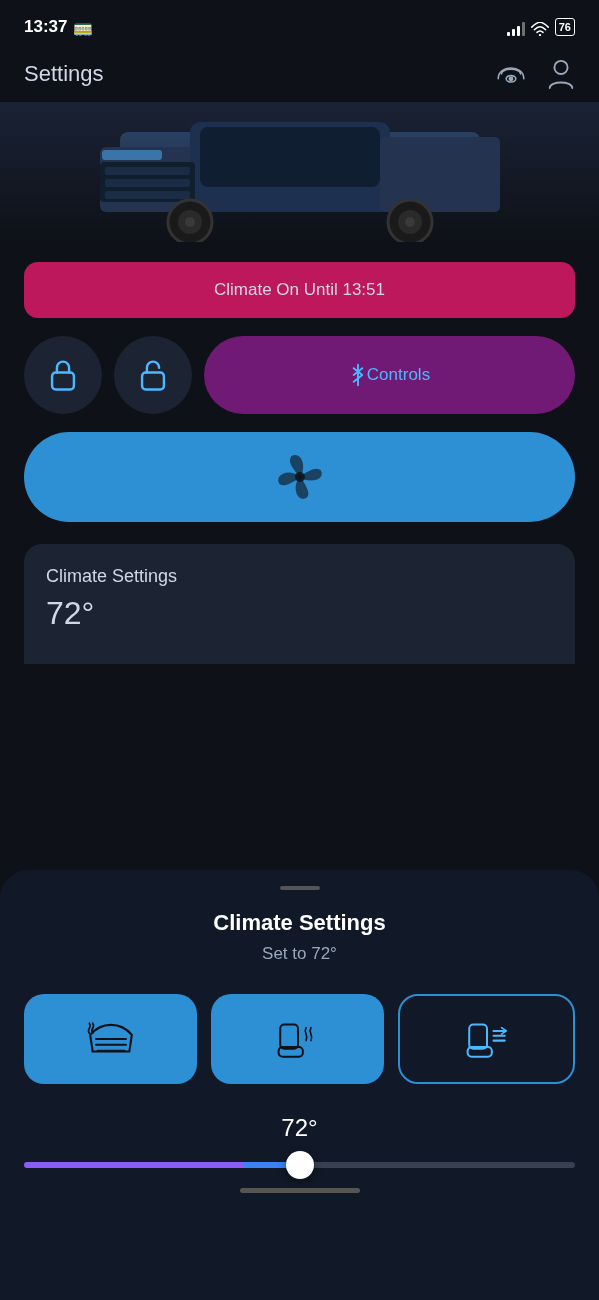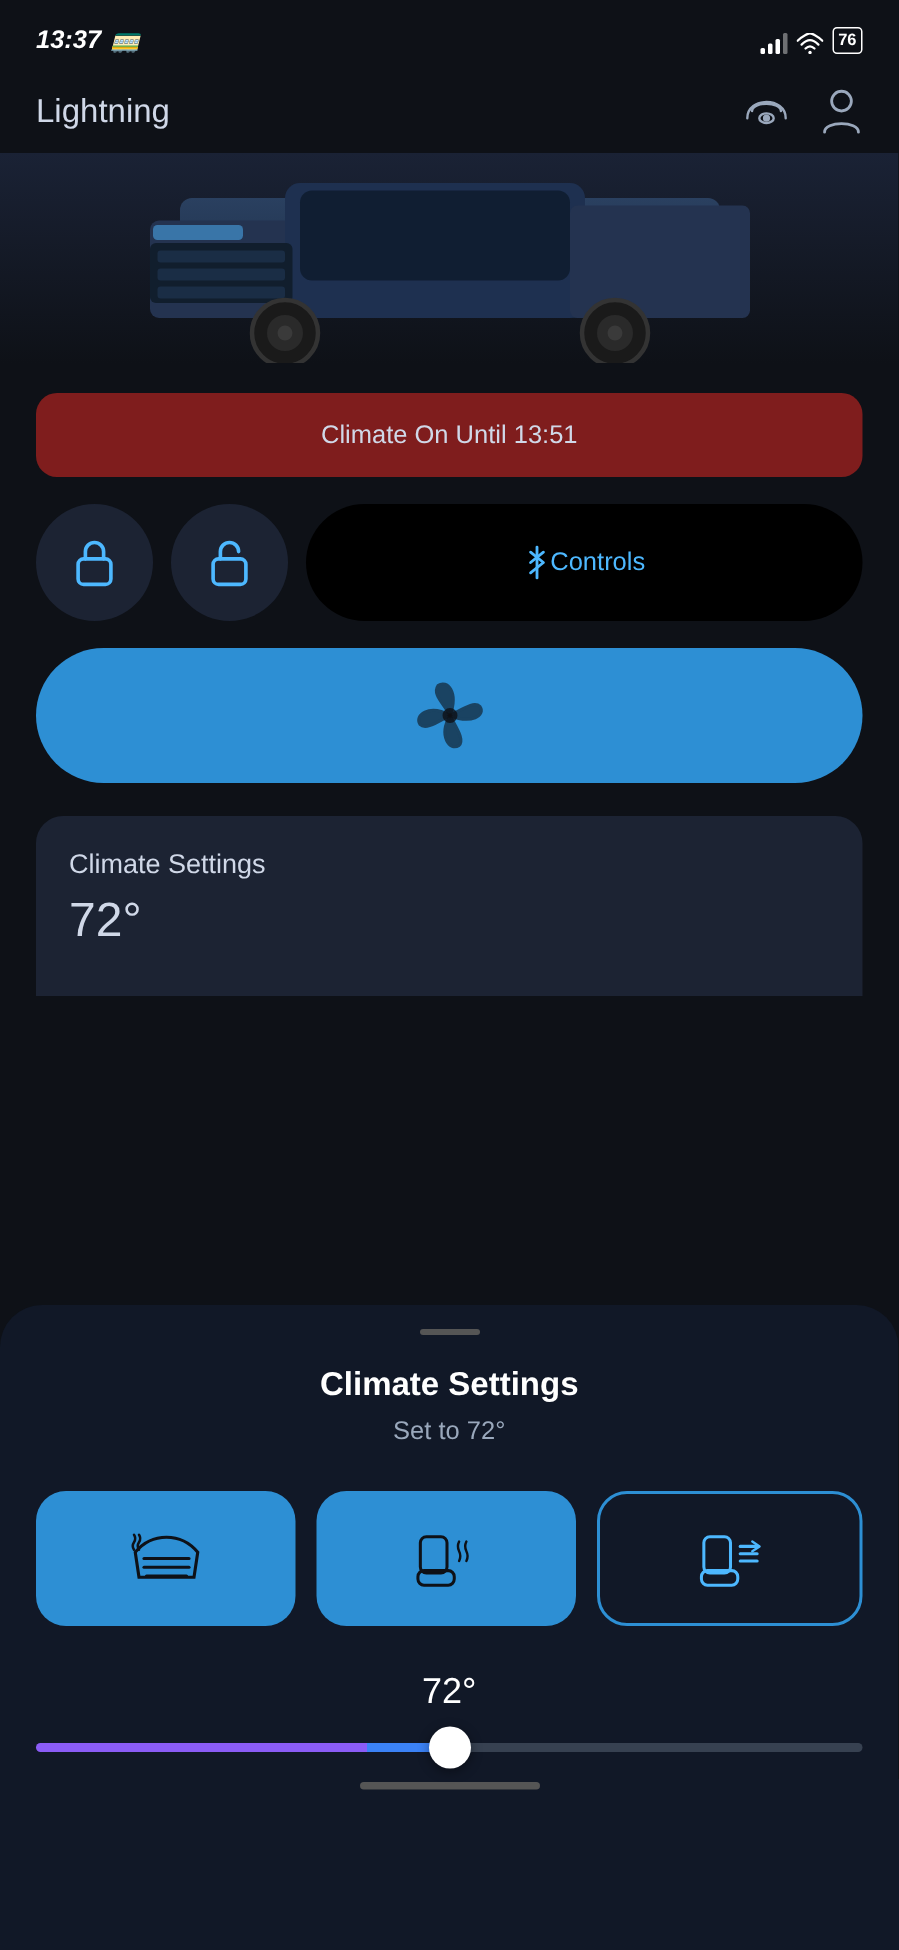--- a/index.html
+++ b/index.html
@@ -21,21 +21,20 @@
       padding: 12px 24px 8px;
       height: 50px;
     }
     .status-time {
       color: #fff;
       font-size: 17px;
       font-weight: 600;
       display: flex;
       align-items: center;
       gap: 6px;
-      font-style: italic;
     }
     .status-icons {
       display: flex;
       align-items: flex-end;
       gap: 6px;
     }
     .signal-bars {
       display: flex;
       align-items: flex-end;
       gap: 2px;
@@ -87,21 +86,21 @@
       position: relative;
       overflow: hidden;
       display: flex;
       justify-content: center;
       align-items: flex-end;
     }
 
     
     .climate-banner {
       margin: 20px 24px 0;
-      background: #7f1d1d;
+      background: #be185d;
       border-radius: 14px;
       padding: 18px 20px;
       text-align: center;
     }
     .climate-banner-text {
       color: #d0d8e8;
       font-size: 17px;
       font-weight: 400;
     }
 
@@ -120,21 +119,21 @@
       border: none;
       display: flex;
       align-items: center;
       justify-content: center;
       cursor: pointer;
       flex-shrink: 0;
     }
     .ctrl-btn-controls {
       flex: 1;
       height: 78px;
-      background: #000000;
+      background: #701a75;
       border-radius: 40px;
       border: none;
       display: flex;
       align-items: center;
       justify-content: center;
       cursor: pointer;
     }
     .ctrl-btn-controls-label {
       color: #4db8ff;
       font-size: 17px;
@@ -298,21 +297,21 @@
       <path d="M8 13.5C9.5 12 10.8 11.5 12 11.5s2.5.5 4 2" stroke="#fff" stroke-width="2" fill="none" stroke-linecap="round"></path>
       <circle cx="12" cy="17" r="1.5" fill="#fff"></circle>
     </svg>
     <div class="battery-box">
       <span>76</span>
     </div>
   </div>
 </div>
 
 <div class="app-header">
-  <span class="app-title">Lightning</span>
+  <span class="app-title">Settings</span>
   <div class="header-icons">
 
     <svg width="32" height="28" viewBox="0 0 40 32" fill="none" stroke="#9aa8bc" stroke-width="2">
       <path d="M8 16 C8 8 32 8 32 16" stroke-linecap="round" fill="none"></path>
       <path d="M4 22 C4 4 36 4 36 22" stroke-linecap="round" fill="none"></path>
       <ellipse cx="20" cy="22" rx="6" ry="4" fill="none"></ellipse>
       <circle cx="20" cy="22" r="2" fill="#9aa8bc"></circle>
     </svg>
 
     <svg width="28" height="32" viewBox="0 0 28 34" fill="none" stroke="#9aa8bc" stroke-width="2">

